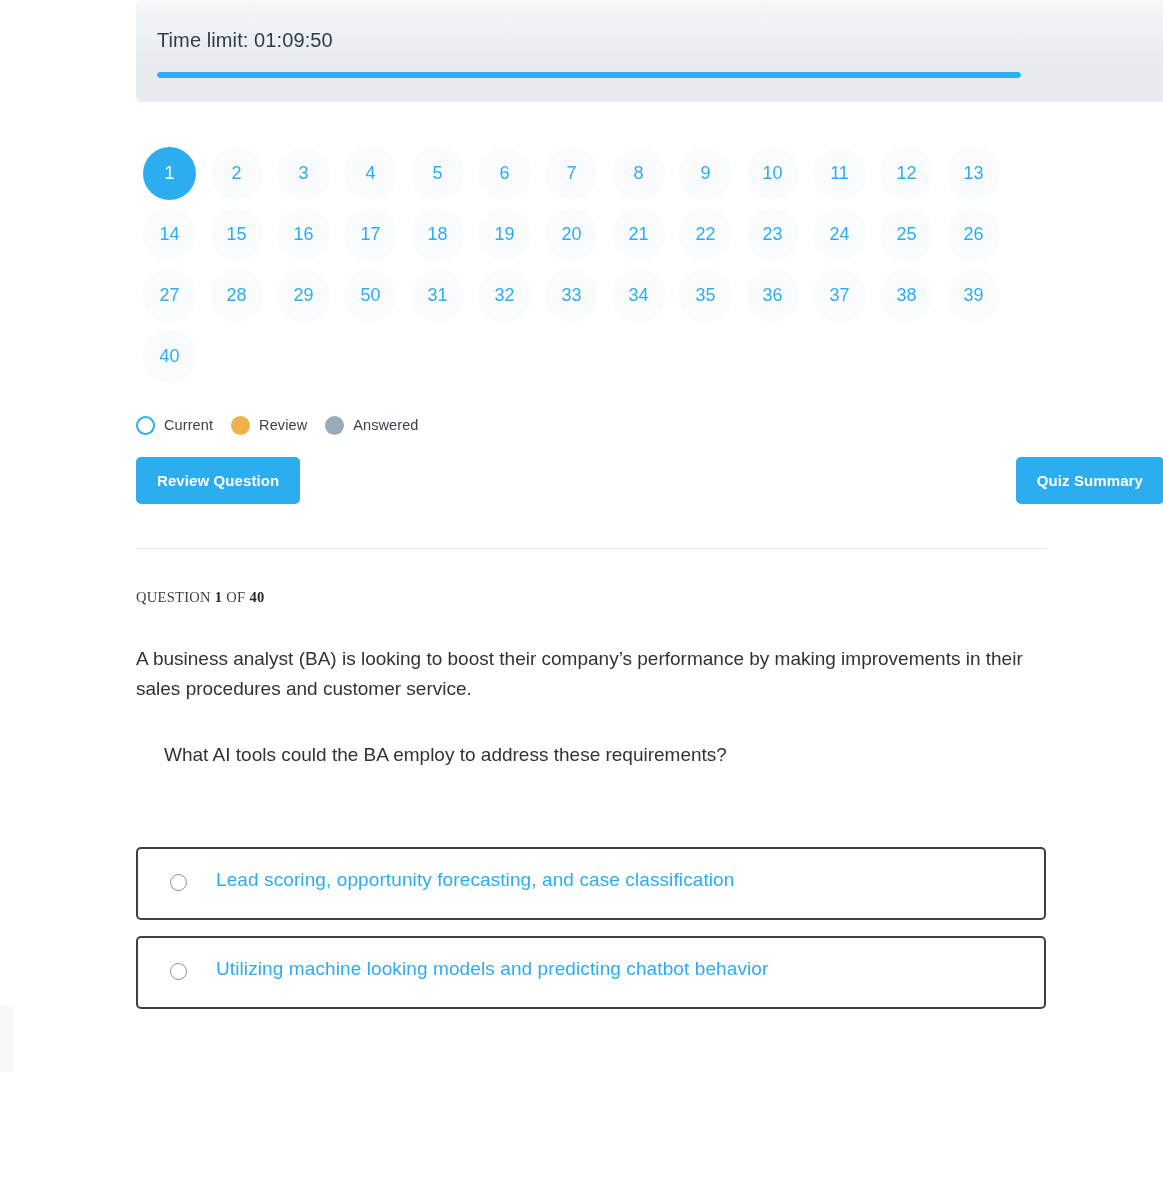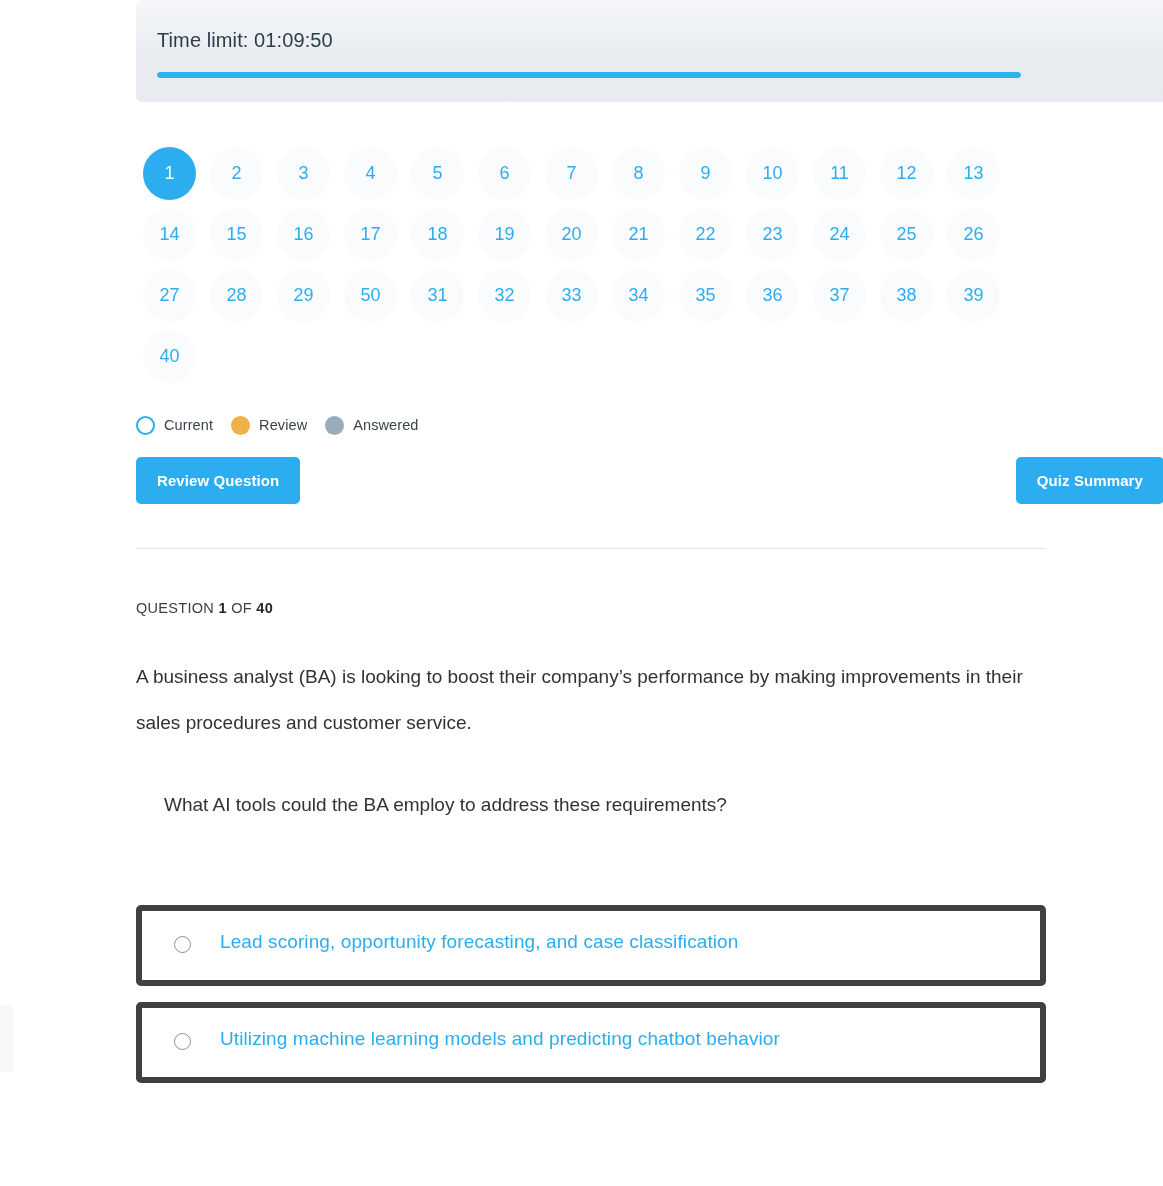--- a/index.html
+++ b/index.html
@@ -145,44 +145,45 @@
   
   .divider {
     margin-top: 44px;
     width: 910px;
     height: 1px;
     background: #e6e6e6;
   }
 
   
   .q-meta {
-    margin-top: 51px;
+    margin-top: 40px;
     font-size: 14.5px;
     color: #3a3f46;
     letter-spacing: 0.3px;
+    font-family: Liberation Serif, serif;
   }
   .q-meta b { font-weight: bold; color: #23272c; }
 
   
   .q-body {
     margin-top: 38px;
     font-size: 19px;
-    line-height: 46px;
+    line-height: 30px;
     color: #2f3338;
     width: 890px;
   }
   .q-body p { margin: 0; }
   .q-body p.second { margin-top: 36px; margin-left: 28px; }
 
   
   .options { margin-top: 77px; width: 910px; }
   .option {
     display: flex;
     align-items: flex-start;
-    border: 6px solid #404040;
+    border: 2px solid #404040;
     border-radius: 5px;
     background: #ffffff;
     padding: 20px 24px 20px 32px;
     margin-bottom: 16px;
     cursor: pointer;
     min-height: 65px;
   }
   .radio {
     width: 17px; height: 17px;
     border: 1.6px solid #8a8f96;
@@ -373,18 +374,18 @@
       <p class="second">What AI tools could the BA employ to address these requirements?</p>
     </div>
 
     <div class="options" id="options">
         <div class="option">
           <span class="radio"></span>
           <span class="option-label">Lead scoring, opportunity forecasting, and case classification</span>
         </div>
         <div class="option">
           <span class="radio"></span>
-          <span class="option-label">Utilizing machine learning models and predicting chatbot behavior</span>
+          <span class="option-label">Utilizing machine looking models and predicting chatbot behavior</span>
         </div>
       </div>
 
   </div>
 </div>
 
 </body></html>

